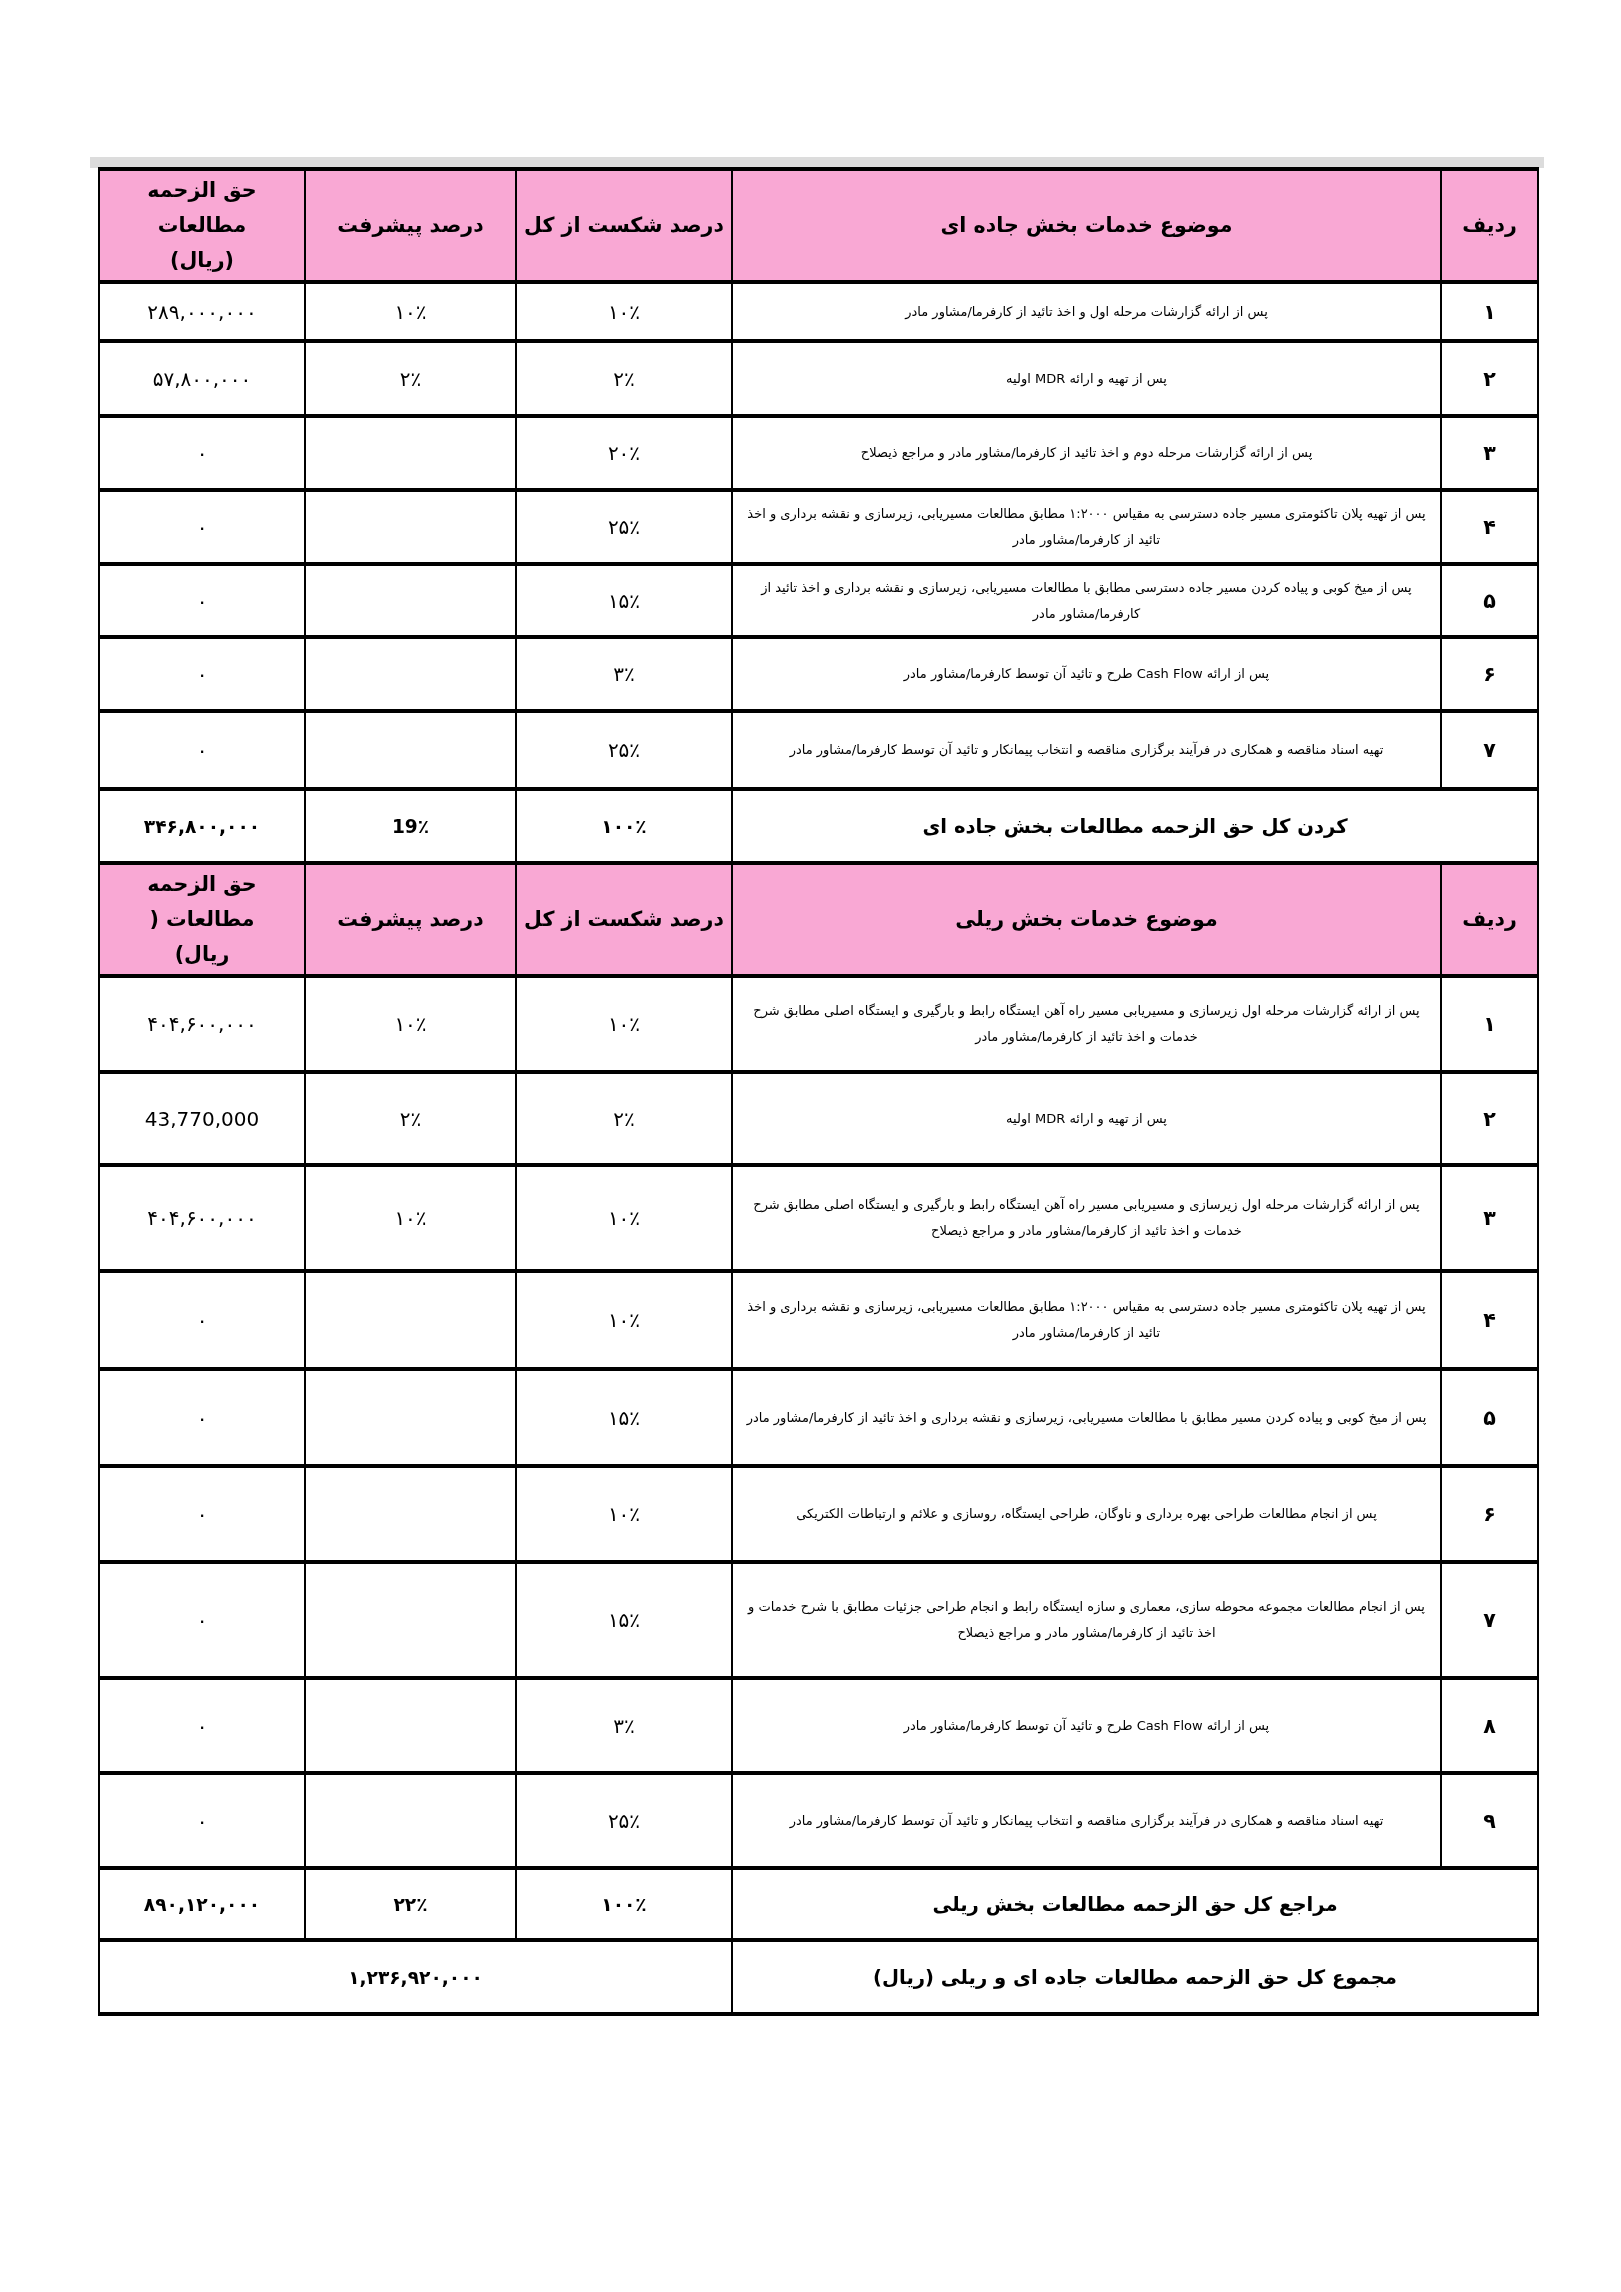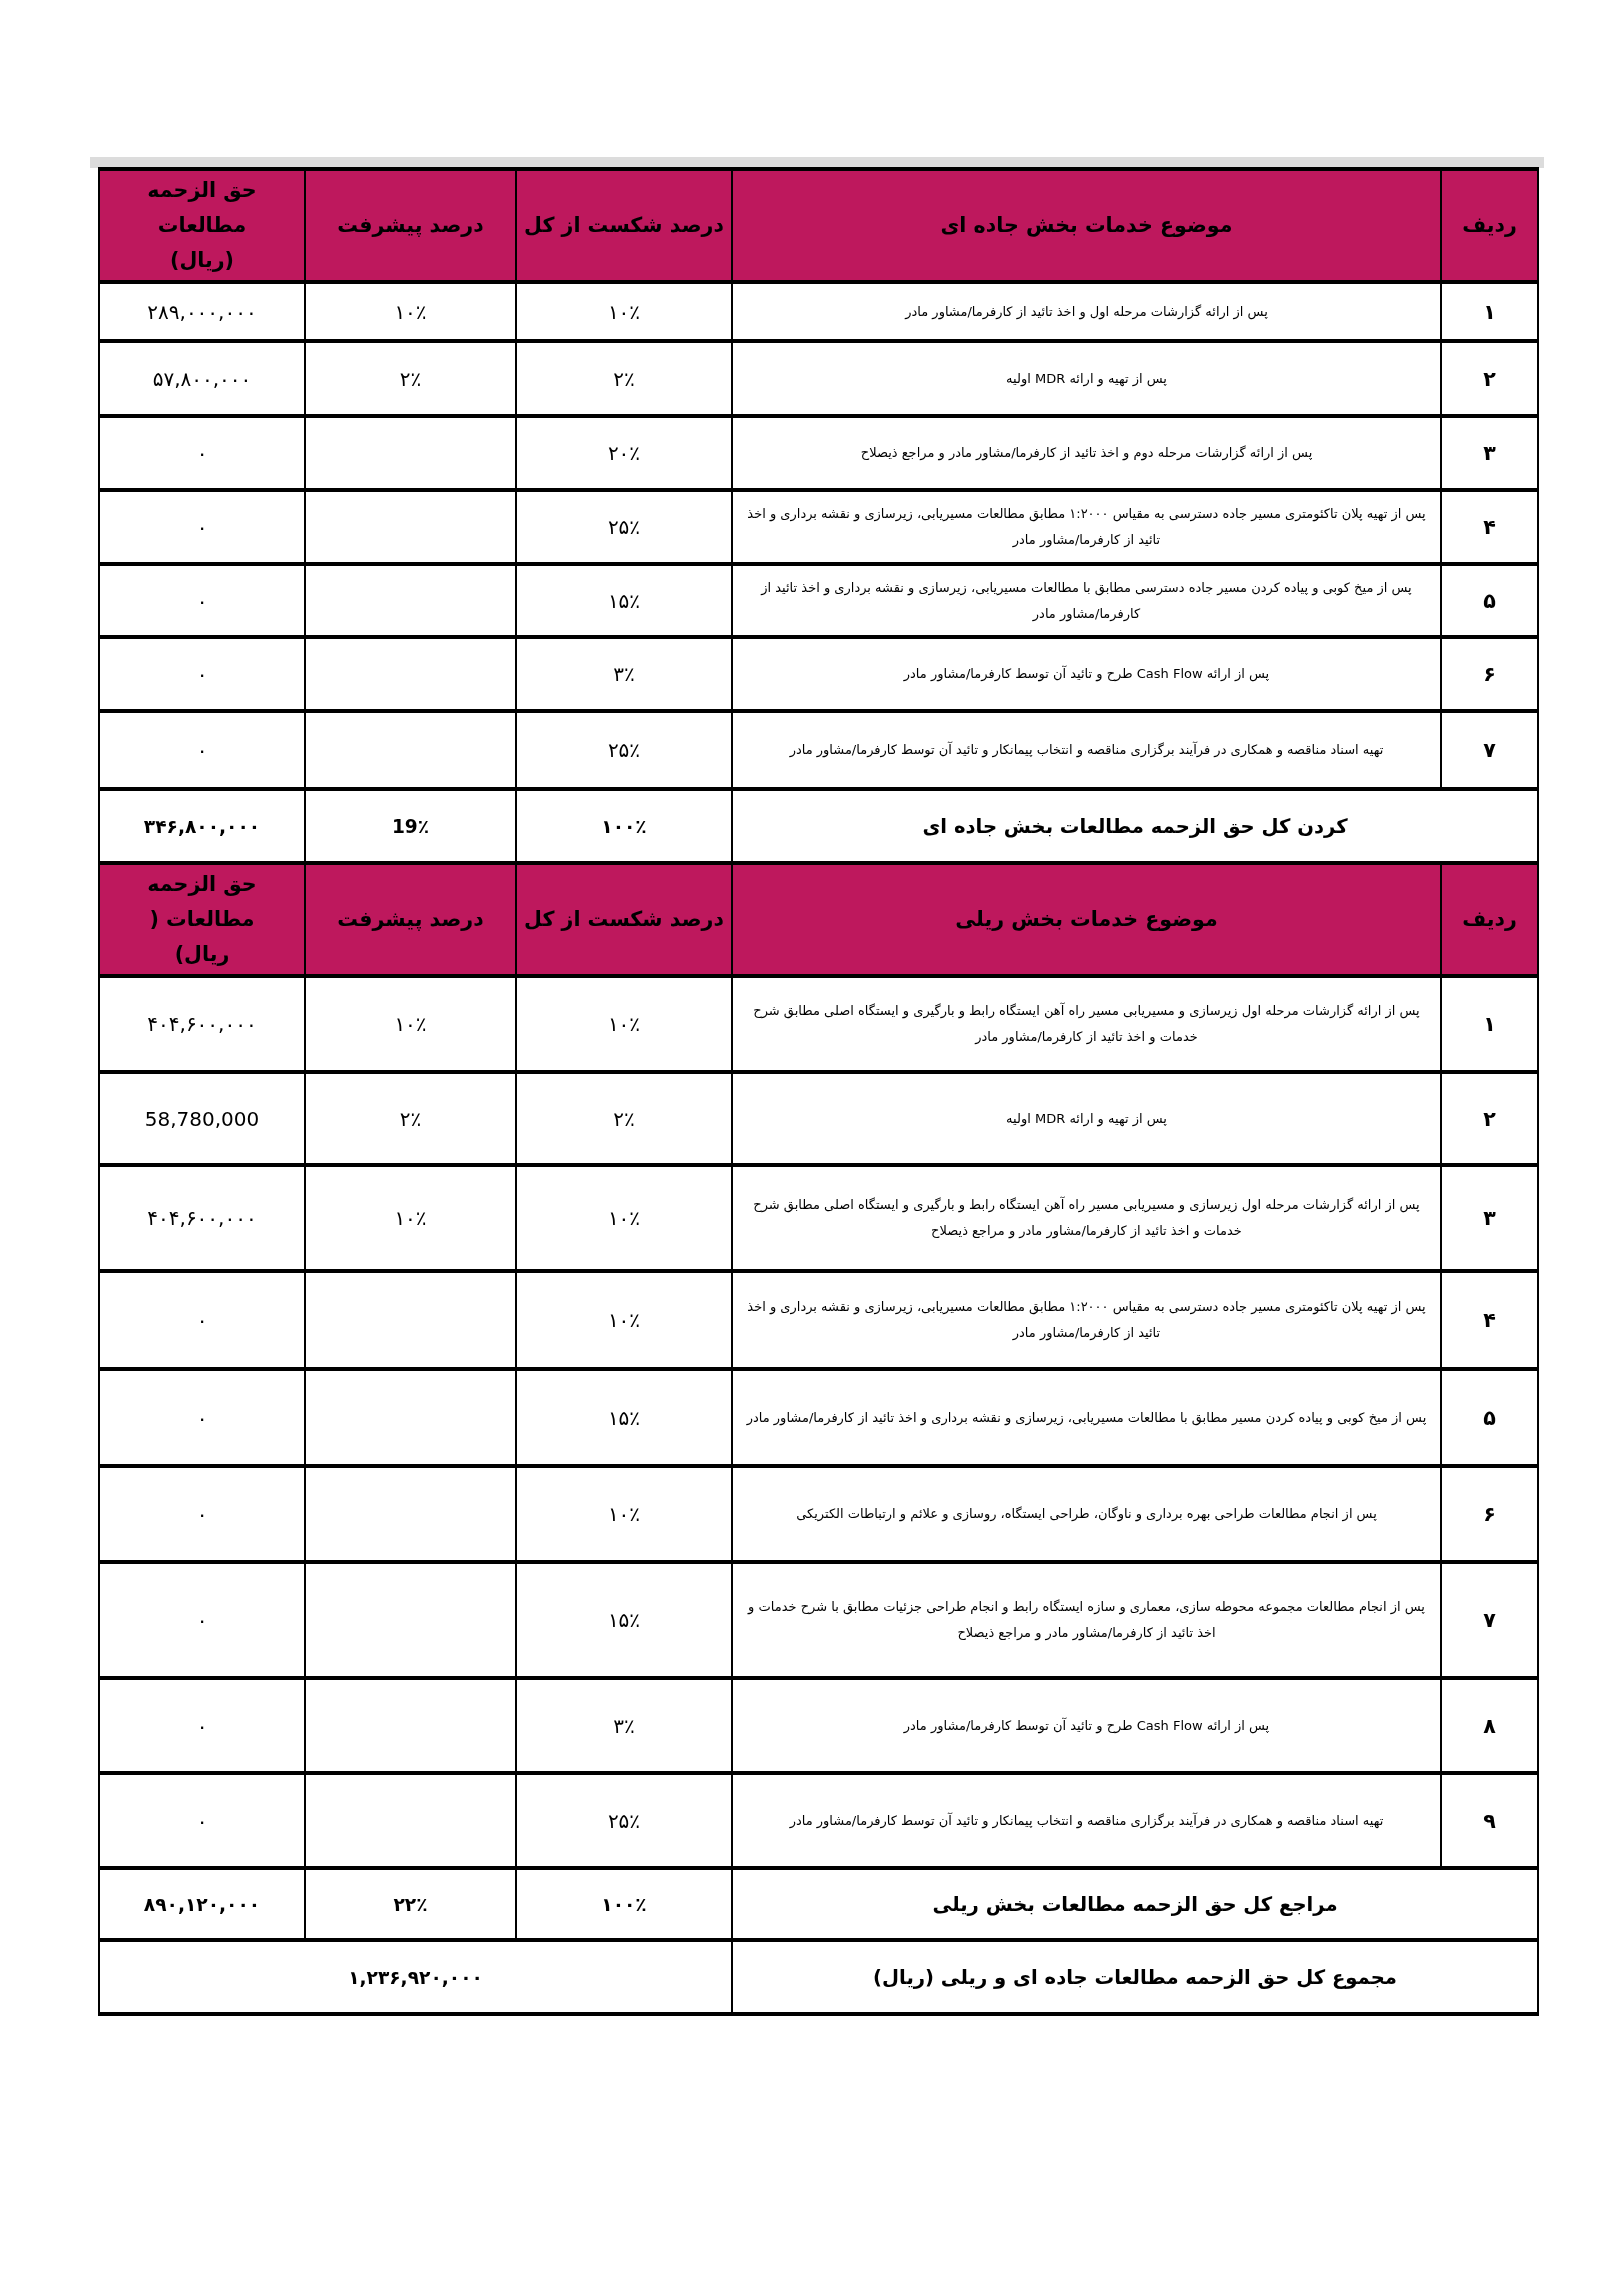--- a/index.html
+++ b/index.html
@@ -38,21 +38,21 @@
   }
   table.fees td {
     border: solid #000;
     border-width: 4.9px 2.9px;
     vertical-align: middle;
     text-align: center;
     padding: 2px 5.9px;
     overflow: hidden;
   }
   td.hd {
-    background: #be185d;
+    background: #f9a8d4;
     font-weight: bold;
     font-size: 20.6px;
     line-height: 1.7;
   }
   td.radif {
     font-weight: bold;
     font-size: 20.6px;
   }
   td.subject {
     font-size: 13px;
@@ -172,21 +172,21 @@
         <td class="subject">پس از ارائه گزارشات مرحله اول زیرسازی و مسیریابی مسیر راه آهن ایستگاه رابط و بارگیری و ایستگاه اصلی مطابق شرح خدمات و اخذ تائید از کارفرما/مشاور مادر</td>
         <td class="num">۱۰٪</td>
         <td class="num">۱۰٪</td>
         <td class="num">۴۰۴,۶۰۰,۰۰۰</td>
       </tr>
       <tr style="height:93px">
         <td class="radif">۲</td>
         <td class="subject">پس از تهیه و ارائه MDR اولیه</td>
         <td class="num">۲٪</td>
         <td class="num">۲٪</td>
-        <td class="num">58,780,000</td>
+        <td class="num">43,770,000</td>
       </tr>
       <tr style="height:106px">
         <td class="radif">۳</td>
         <td class="subject">پس از ارائه گزارشات مرحله اول زیرسازی و مسیریابی مسیر راه آهن ایستگاه رابط و بارگیری و ایستگاه اصلی مطابق شرح خدمات و اخذ تائید از کارفرما/مشاور مادر و مراجع ذیصلاح</td>
         <td class="num">۱۰٪</td>
         <td class="num">۱۰٪</td>
         <td class="num">۴۰۴,۶۰۰,۰۰۰</td>
       </tr>
       <tr style="height:98px">
         <td class="radif">۴</td>

